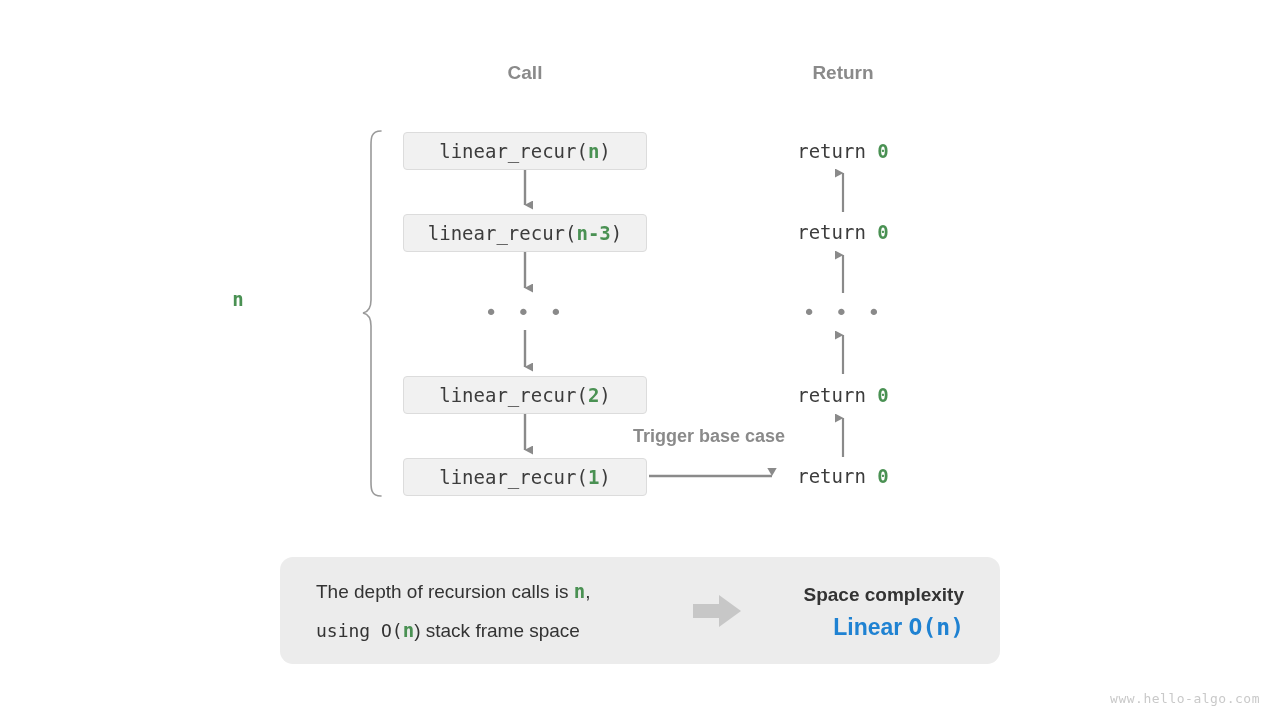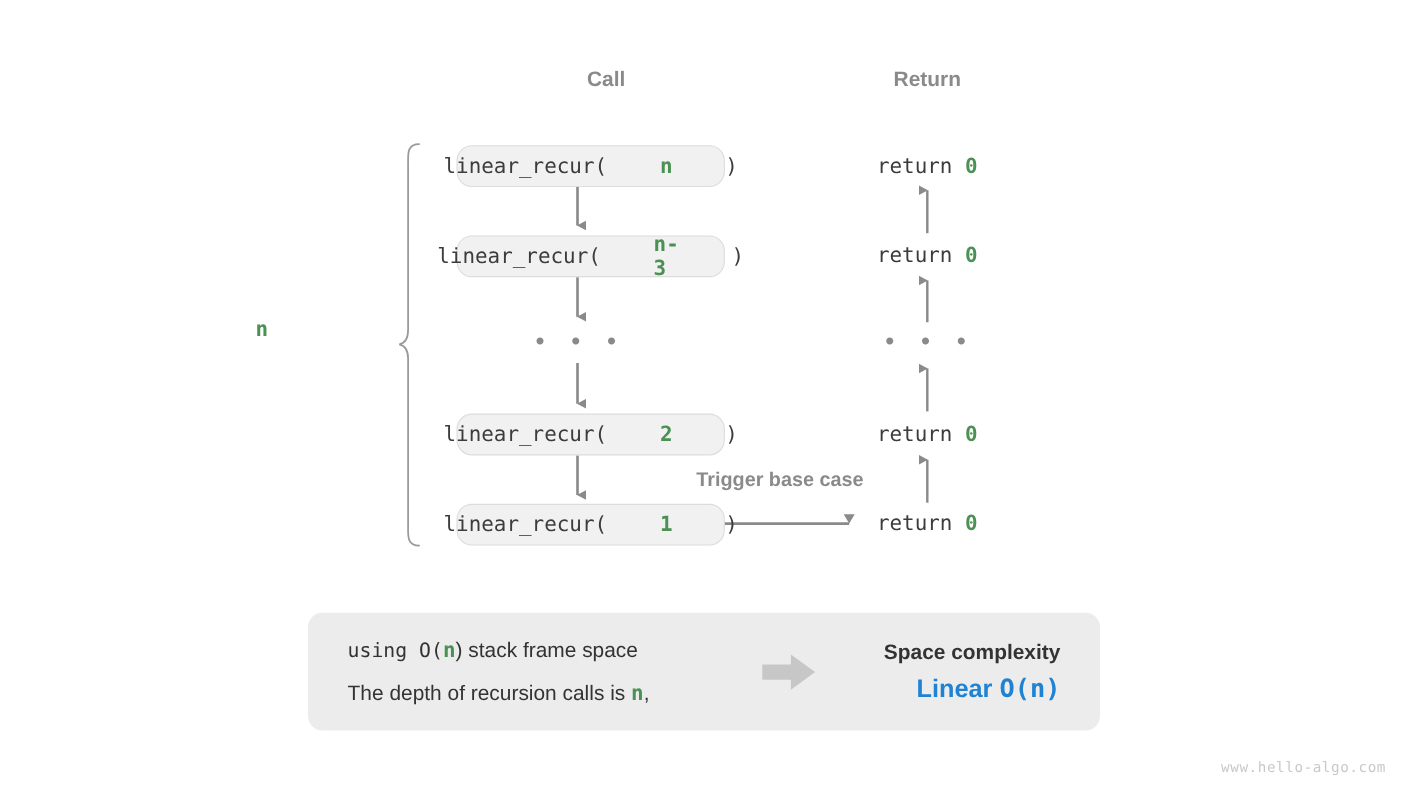--- a/index.html
+++ b/index.html
@@ -23,41 +23,40 @@
   
   .col-header {
     position: absolute;
     font-size: 19px;
     font-weight: bold;
     color: #8a8a8a;
     text-align: center;
     white-space: nowrap;
     transform: translateX(-50%);
   }
-  #hdr-call  { left: 551px; top: 62px; text-align: center; }
+  #hdr-call  { left: 525px; top: 62px; text-align: center; }
   #hdr-return{ left: 843px; top: 62px; }
 
   
   .call-box {
     position: absolute;
-    left: 415px;
+    left: 403px;
     width: 244px;
     height: 38px;
     box-sizing: border-box;
     background: #f1f1f1;
     border: 1px solid #dcdcdc;
-    border-radius: 14px;
+    border-radius: 4px;
     display: flex;
     align-items: center;
     justify-content: center;
     font-family: "DejaVu Sans Mono", monospace;
     font-size: 19px;
     color: #3c3c3c;
     letter-spacing: 0px;
-    gap: 48px;
   }
   .call-box .arg { color: #4a9153; font-weight: bold; }
 
   
   .ret-label {
     position: absolute;
     left: 843px;
     transform: translate(-50%, -50%);
     font-family: "DejaVu Sans Mono", monospace;
     font-size: 19px;
@@ -279,22 +278,22 @@
 
   <div id="depth-block">
     <div id="depth-value">n</div>
   </div>
 
   <div id="trigger-label">Trigger base case</div>
 
   <div id="summary-panel">
 
     <div id="summary-left">
+      <div><span>The depth of recursion calls is </span><span class="hl">n</span><span>,</span></div>
       <div><span class="mono">using O(</span><span class="hl">n</span><span>) stack frame space</span></div>
-      <div><span>The depth of recursion calls is </span><span class="hl">n</span><span>,</span></div>
     </div>
 
     <div id="summary-arrow-cell">
       <svg width="52" height="36" viewBox="0 0 52 36">
         <path d="M2,11 L28,11 L28,2 L50,18 L28,34 L28,25 L2,25 Z" fill="#c7c7c7"></path>
       </svg>
     </div>
 
     <div id="summary-right">
       <div id="summary-title">Space complexity</div>

